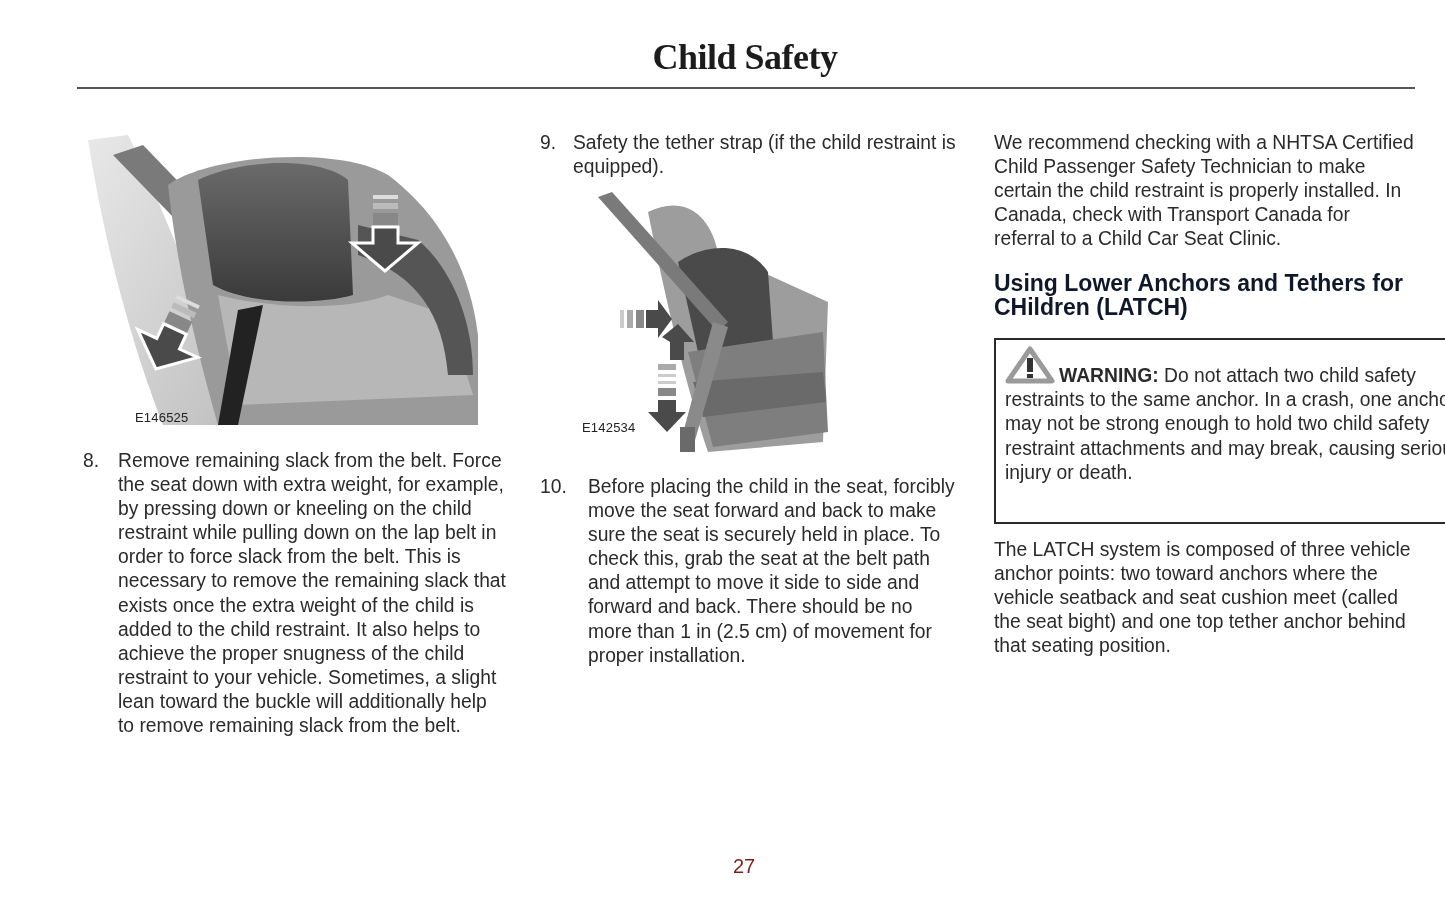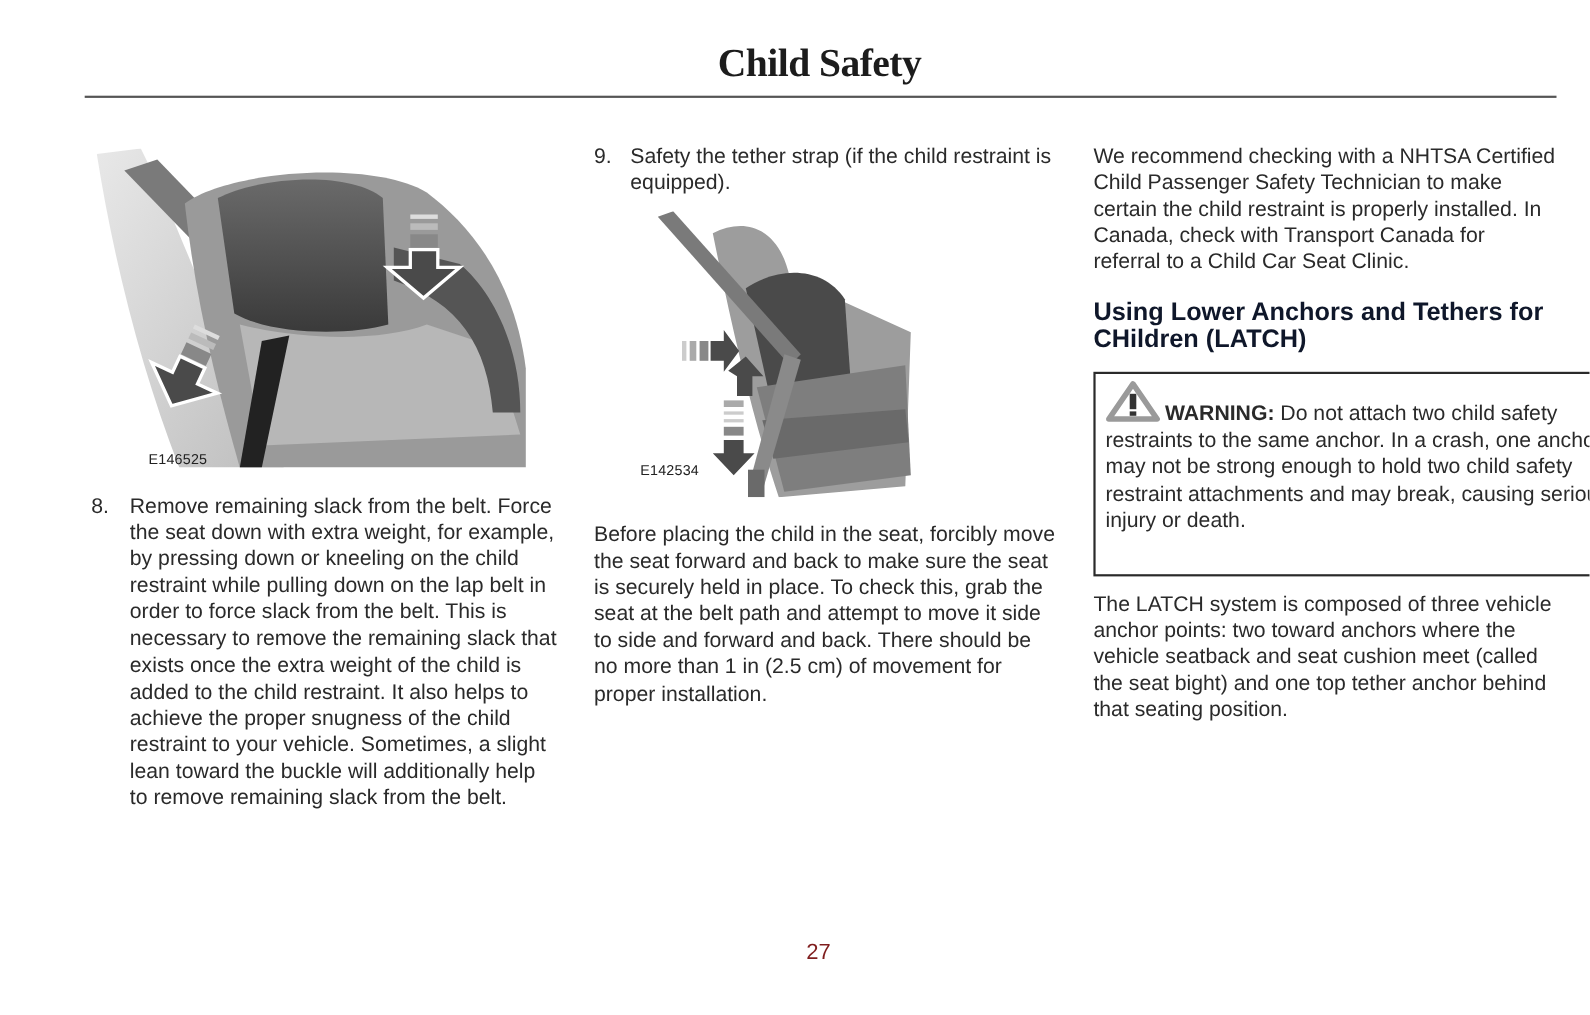--- a/index.html
+++ b/index.html
@@ -119,20 +119,21 @@
       <rect x="60" y="189" width="18" height="3" fill="#ccc"></rect>
       <rect x="60" y="196" width="18" height="8" fill="#888"></rect>
       <path d="M60,208 L78,208 L78,220 L88,220 L69,240 L50,220 L60,220 Z" fill="#4a4a4a"></path>
     </g>
   </svg>
 </div>
 <div class="fig-label" style="left:542px; top:420px;">E142534</div>
 
 <div class="col col-2" style="top:475px; left:540px; width:420px;">
   <div class="step">
+    <span class="num" style="width:48px;">10.</span>
     <span class="txt">Before placing the child in the seat, forcibly move the seat forward and back to make sure the seat is securely held in place. To check this, grab the seat at the belt path and attempt to move it side to side and forward and back. There should be no more than 1 in (2.5 cm) of movement for proper installation.</span>
   </div>
 </div>
 
 <div class="col col-3" style="top:131px;">
   <p class="body-text">We recommend checking with a NHTSA Certified Child Passenger Safety Technician to make certain the child restraint is properly installed. In Canada, check with Transport Canada for referral to a Child Car Seat Clinic.</p>
 </div>
 
 <div class="col col-3" style="top:271px;">
   <h2 class="heading">Using Lower Anchors and Tethers for CHildren (LATCH)</h2>

